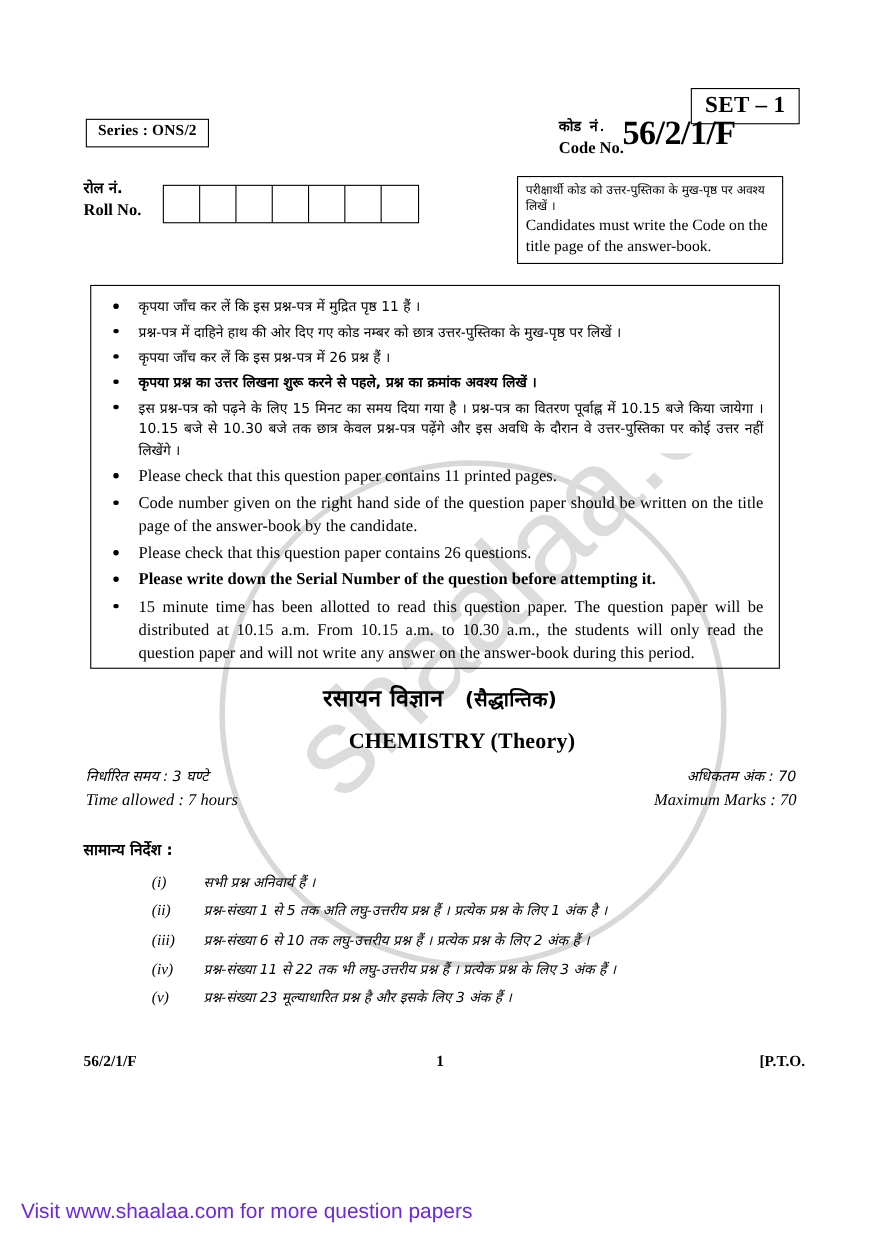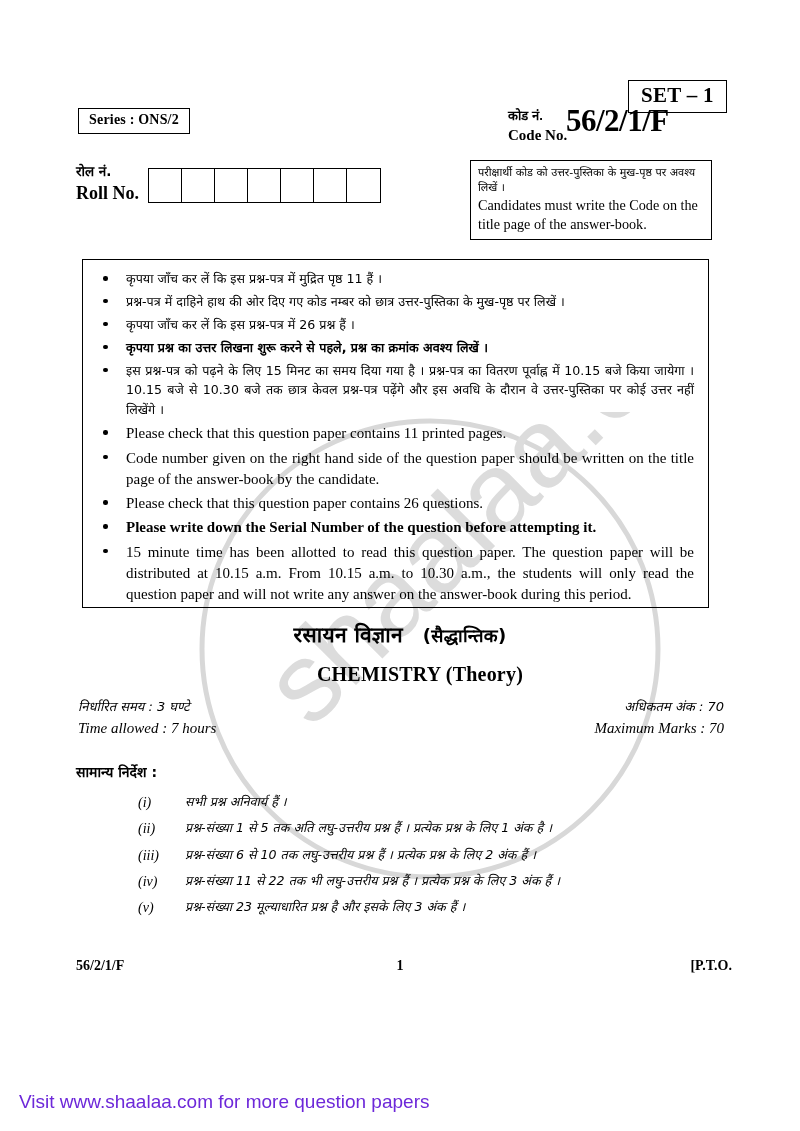--- a/index.html
+++ b/index.html
@@ -65,21 +65,21 @@
     top: 163px;
     line-height: 1.32;
   }
   .rollno-label .hi {
     font-family: "DejaVu Sans", sans-serif;
     font-size: 13.5px;
     font-weight: bold;
     display: block;
   }
   .rollno-label .en {
-    font-size: 18px;
+    font-size: 15px;
     font-weight: bold;
     display: block;
     margin-top: 1px;
   }
 
   .rollno-grid {
     position: absolute;
     left: 148px;
     top: 168px;
     display: flex;
@@ -106,21 +106,21 @@
     letter-spacing: .3px;
   }
   .code-label {
     position: absolute;
     left: 508px;
     top: 108px;
     line-height: 1.28;
     text-align: left;
   }
   .code-label .hi {
-    font-family: Liberation Sans, sans-serif;
+    font-family: Liberation Mono, monospace;
     font-size: 13px;
     font-weight: bold;
     display: block;
   }
   .code-label .en {
     font-size: 15px;
     font-weight: bold;
     display: block;
     margin-top: 1px;
   }

